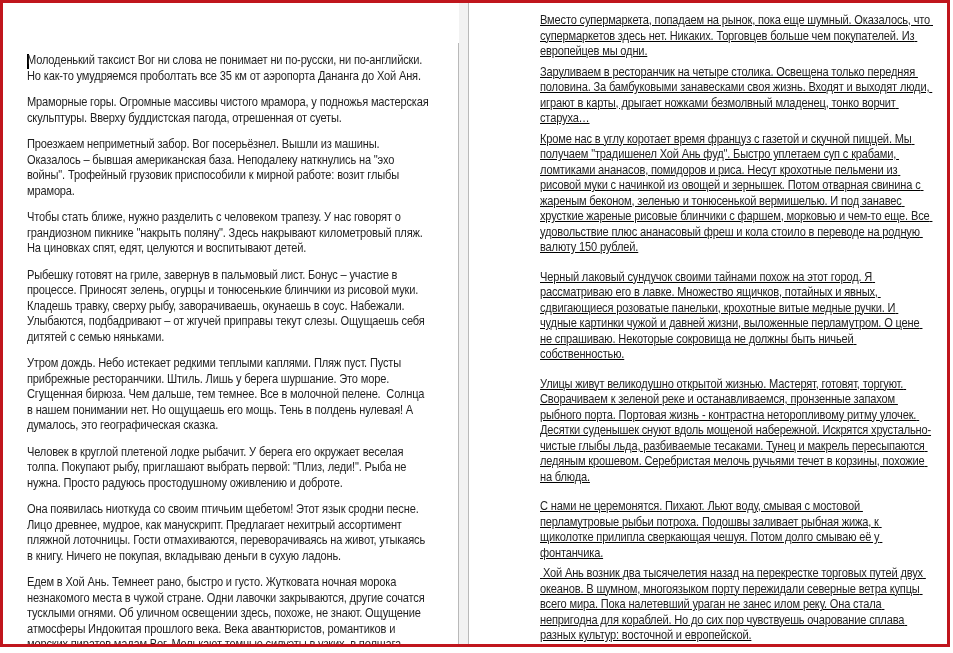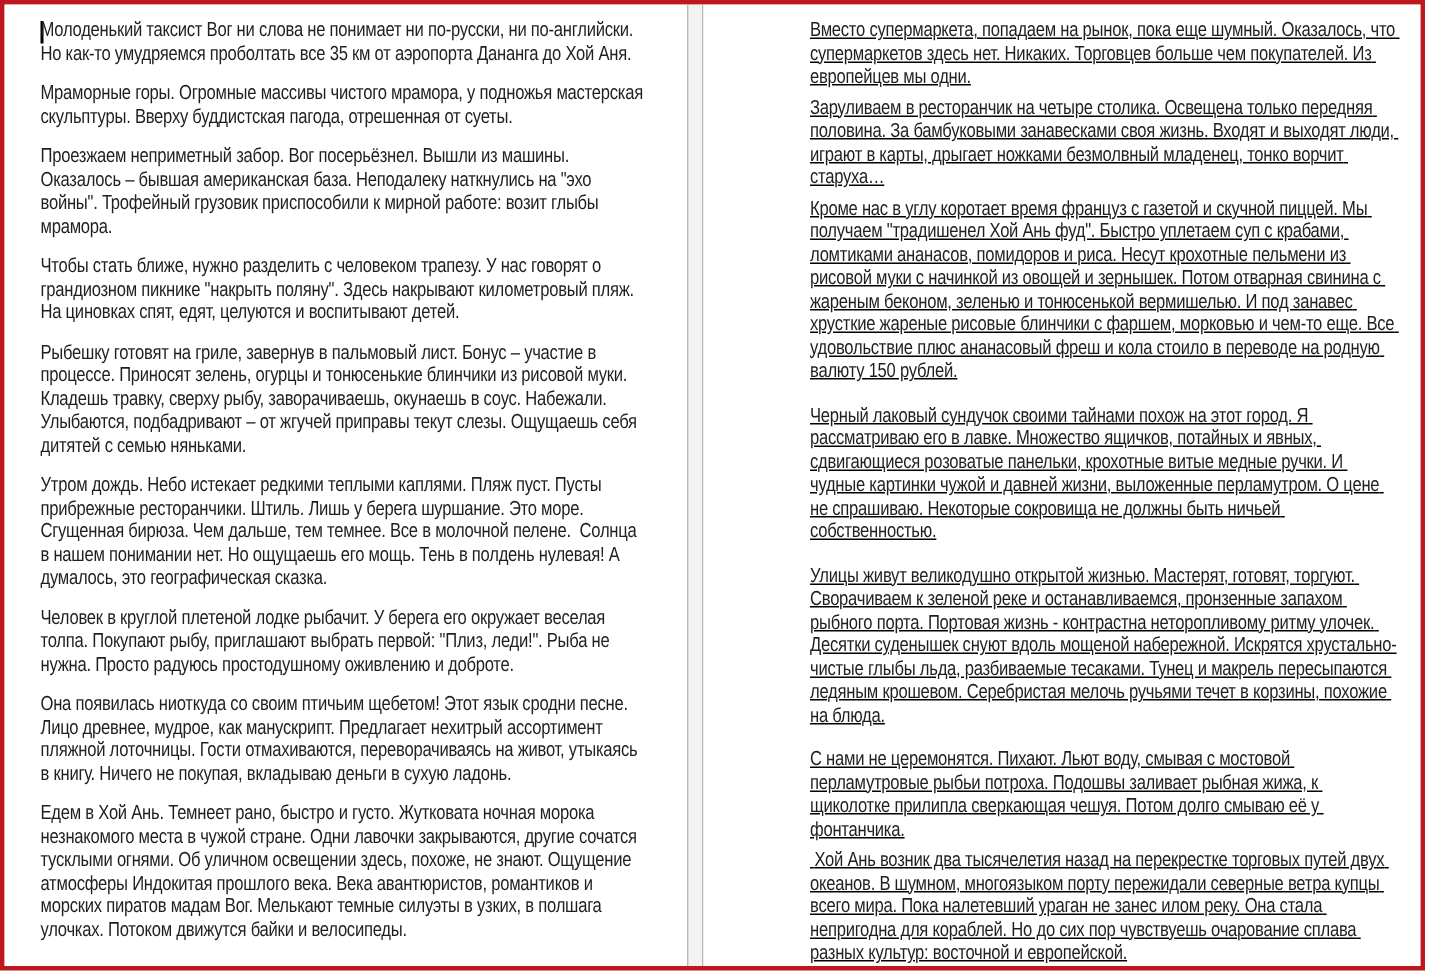--- a/index.html
+++ b/index.html
@@ -29,20 +29,21 @@
   .page{
     background:var(--page-background);
     overflow:hidden;
     position:relative;
     box-sizing:border-box;
   }
   .page.left{
     width:456px;
     border-right:1px solid var(--page-edge-line);
     padding:9px 0 0 24px;
+    margin-top:40px;
   }
   .divider{
     width:9px;
     background:var(--page-gap-background);
     border-right:1px solid var(--page-edge-line);
   }
   .page.right{
     flex:1;
     padding:9px 0 0 71px;
     text-decoration:underline;

